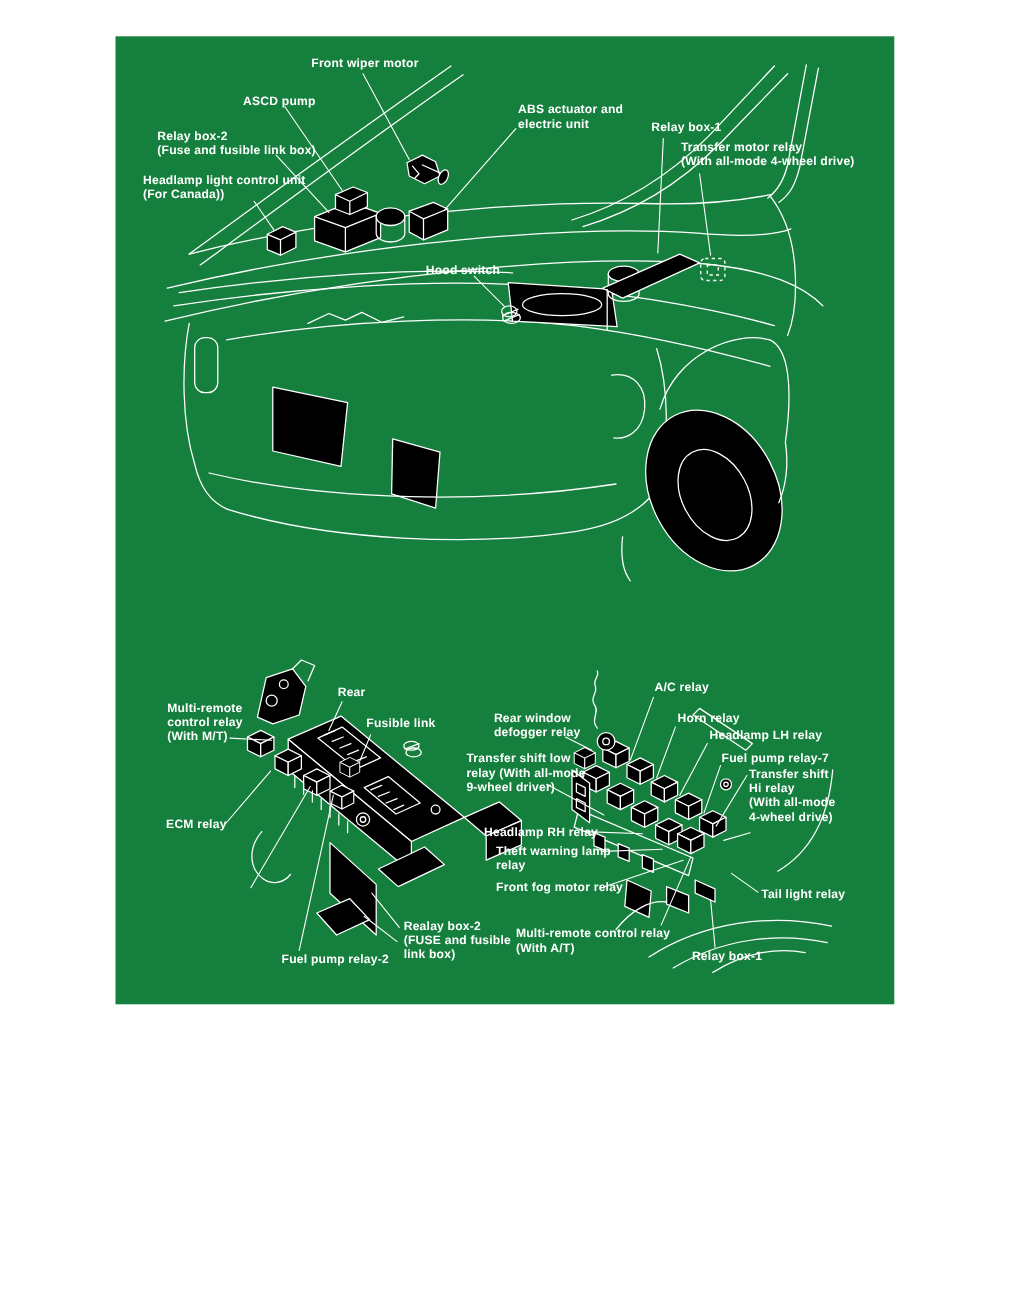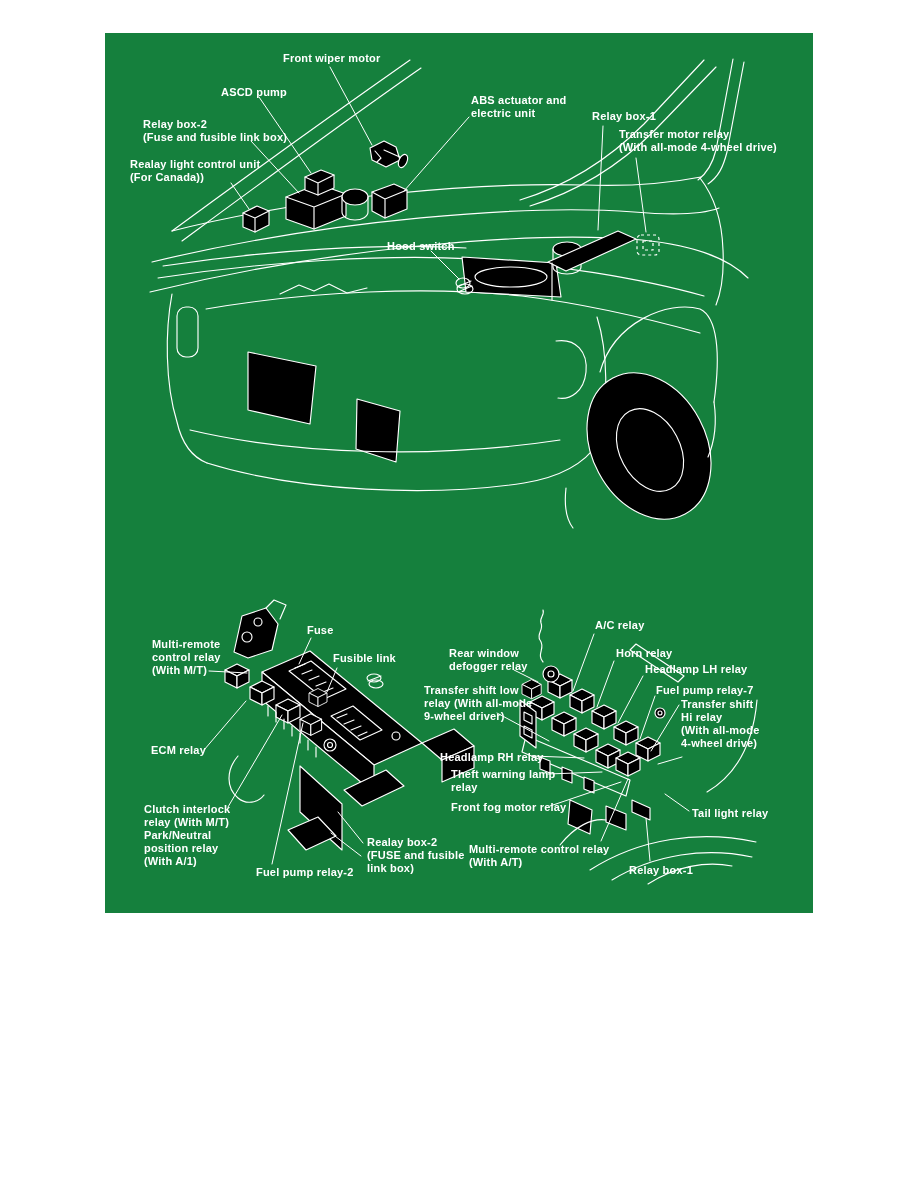--- a/index.html
+++ b/index.html
@@ -192,35 +192,30 @@
 
     <div class="lbl" style="left:178px;top:19px">Front wiper motor</div>
     <div class="lbl" style="left:116px;top:53px">ASCD pump</div>
     <div class="lbl" style="left:366px;top:61px">ABS actuator and
 electric unit</div>
     <div class="lbl" style="left:487px;top:77px">Relay box-1</div>
     <div class="lbl" style="left:514px;top:95px">Transfer motor relay
 (With all-mode 4-wheel drive)</div>
     <div class="lbl" style="left:38px;top:85px">Relay box-2
 (Fuse and fusible link box)</div>
-    <div class="lbl" style="left:25px;top:125px">Realay light control unit
+    <div class="lbl" style="left:25px;top:125px">Headlamp light control unit
 (For Canada))</div>
     <div class="lbl" style="left:282px;top:207px">Hood switch</div>
 
     <div class="lbl" style="left:47px;top:605px">Multi-remote
 control relay
 (With M/T)</div>
-    <div class="lbl" style="left:202px;top:591px">Fuse</div>
+    <div class="lbl" style="left:202px;top:591px">Rear</div>
     <div class="lbl" style="left:228px;top:619px">Fusible link</div>
     <div class="lbl" style="left:46px;top:711px">ECM relay</div>
-    <div class="lbl" style="left:39px;top:770px">Clutch interlock
-relay (With M/T)
-Park/Neutral
-position relay
-(With A/1)</div>
     <div class="lbl" style="left:151px;top:833px">Fuel pump relay-2</div>
     <div class="lbl" style="left:262px;top:803px">Realay box-2
 (FUSE and fusible
 link box)</div>
 
     <div class="lbl" style="left:490px;top:586px">A/C relay</div>
     <div class="lbl" style="left:344px;top:614px">Rear window
 defogger relay</div>
     <div class="lbl" style="left:511px;top:614px">Horn relay</div>
     <div class="lbl" style="left:540px;top:630px">Headlamp LH relay</div>

